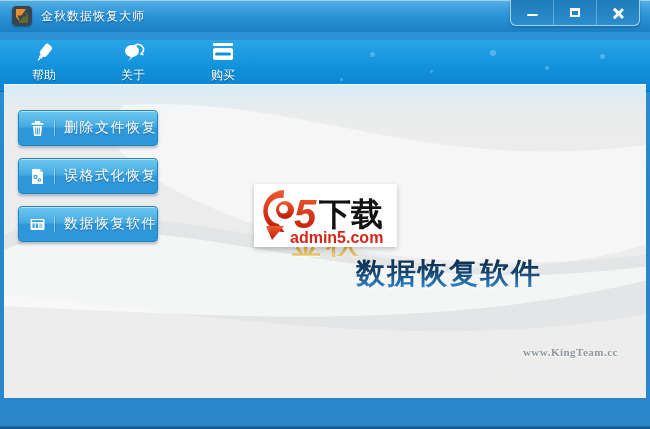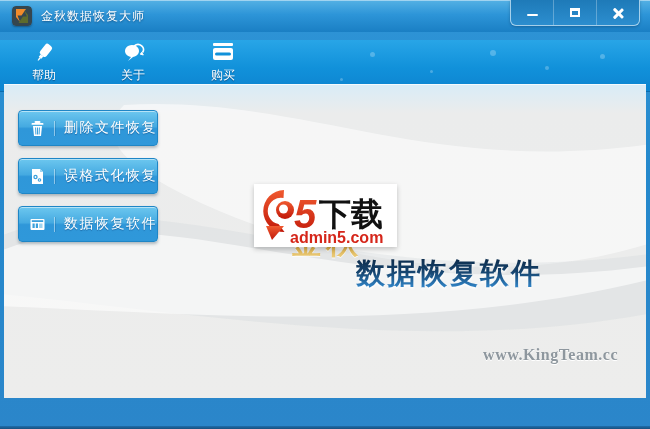--- a/index.html
+++ b/index.html
@@ -86,21 +86,21 @@
   }
   .tagline {
     position:absolute; left:352px; top:169px; z-index:3;
     font-size:29px; font-weight:bold; letter-spacing:2px;
     background:linear-gradient(180deg,#0a2440 0%, #16446e 45%, #2e7fc0 80%, #4c9bd4 100%);
     -webkit-background-clip:text; background-clip:text; color:transparent;
     filter:drop-shadow(0 2px 1px rgba(255,255,255,.85));
   }
   .website {
     position:absolute; right:28px; top:261px;
-    font-family:"Liberation Serif", serif; font-weight:bold; font-size:16px;
+    font-family:"Liberation Serif", serif; font-weight:bold; font-size:11px;
     color:#8e979e; text-shadow:0 1px 0 #fff; letter-spacing:.5px;
   }
   
   .window::after { content:""; position:absolute; left:0; right:0; bottom:0; height:3px;
     background:linear-gradient(180deg,#1f6dab,#17507e); }
 </style>
 </head>
 <body>
 
 <div class="window">

